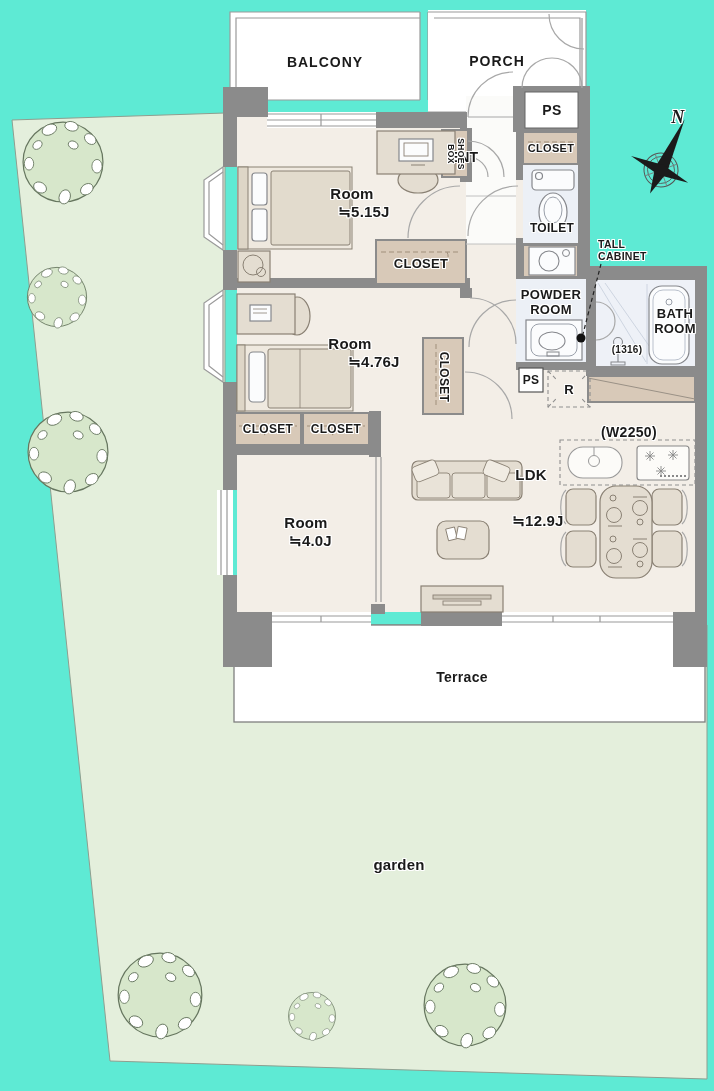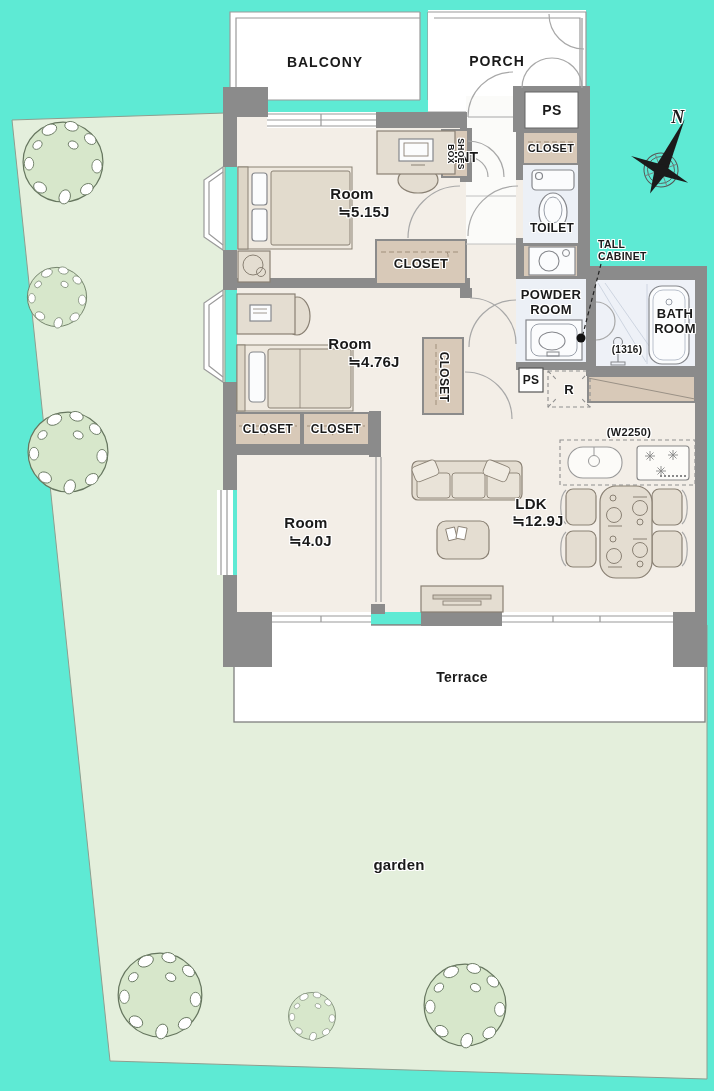--- a/index.html
+++ b/index.html
@@ -322,36 +322,36 @@
 <div class="lbl s11" style="left:551px;top:148px;">CLOSET</div>
 <div class="lbl s14" style="left:464px;top:157px;">ENT</div>
 <div class="lbl rot90 wrap" style="left:455px;top:154px;font-size:8.5px;width:42px;line-height:1.15;">SHOES BOX</div>
 <div class="lbl s12" style="left:552px;top:228px;">TOILET</div>
 <div class="lbl s13 wrap" style="left:551px;top:303px;width:76px;">POWDER ROOM</div>
 <div class="lbl s13 wrap" style="left:627px;top:322px;width:60px;margin-left:48px;">BATH ROOM</div>
 <div class="lbl" style="left:627px;top:349px;font-size:10px;">(1316)</div>
 <div class="lbl s10 wrap leftal" style="left:598px;top:251px;width:62px;">TALL CABINET</div>
 <div class="lbl s12" style="left:531px;top:380px;">PS</div>
 <div class="lbl s13" style="left:569px;top:389px;">R</div>
-<div class="lbl" style="left:629px;top:432px;font-size:11px;">(W2250)</div>
+<div class="lbl" style="left:629px;top:432px;font-size:14px;">(W2250)</div>
 
 <div class="lbl s15" style="left:352px;top:193px;">Room</div>
 <div class="lbl s15" style="left:352px;top:212px;padding-left:24px;">≒5.15J</div>
 <div class="lbl s13" style="left:421px;top:263px;">CLOSET</div>
 
 <div class="lbl s15" style="left:350px;top:343px;">Room</div>
 <div class="lbl s15" style="left:350px;top:362px;margin-left:24px;">≒4.76J</div>
 <div class="lbl s12 rot90" style="left:444px;top:377px;">CLOSET</div>
 
 <div class="lbl s12" style="left:268px;top:429px;">CLOSET</div>
 <div class="lbl s12" style="left:336px;top:429px;">CLOSET</div>
 
 <div class="lbl s15" style="left:306px;top:522px;">Room</div>
 <div class="lbl s15" style="left:306px;top:541px;padding-left:9px;">≒4.0J</div>
 
-<div class="lbl s15" style="left:531px;top:503px;">LDK</div>
+<div class="lbl s15" style="left:531px;top:474px;">LDK</div>
 <div class="lbl s15" style="left:531px;top:521px;padding-left:14px;">≒12.9J</div>
 
 <div class="lbl s14" style="left:462px;top:677px;">Terrace</div>
 <div class="lbl s15" style="left:399px;top:864px;">garden</div>
 <div class="lbl italic" style="left:678px;top:117px;">N</div>
 
 </div>
 
 </body></html>

